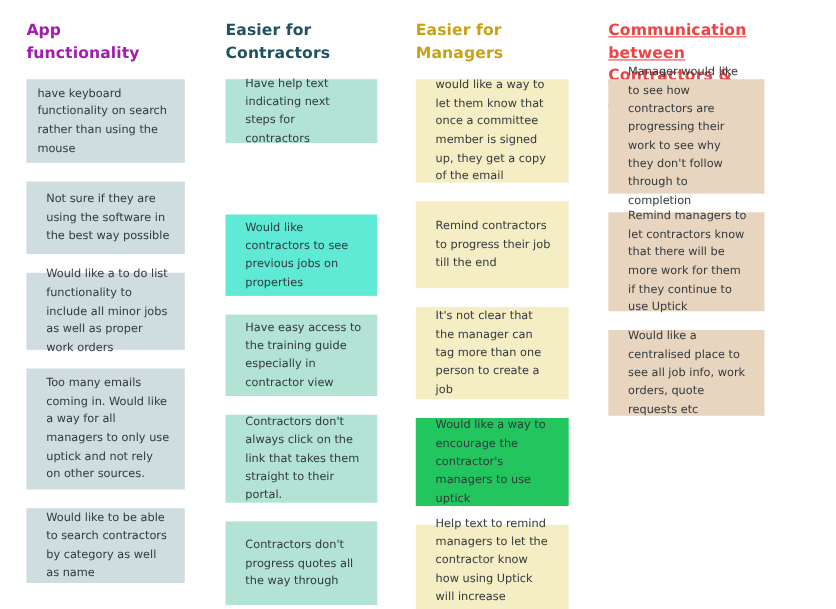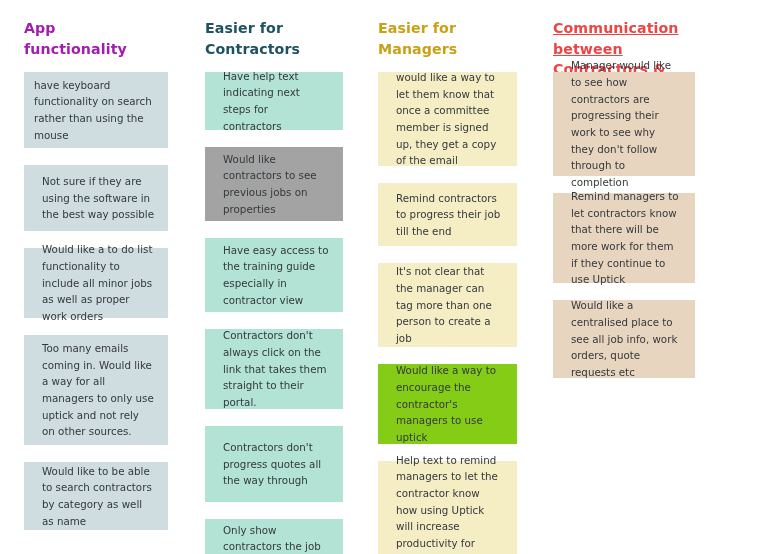--- a/index.html
+++ b/index.html
@@ -96,21 +96,21 @@
         </div>
       </div>
     </div>
     <div class="column col-1">
       <div class="col-header" style="color: rgb(31, 82, 97);">Easier for
 Contractors</div>
       <div class="cards">
         <div class="card" style="background: rgb(178, 227, 212); height: 58px;">
           <span class="card-text">Have help text indicating next steps for contractors</span>
         </div>
-        <div class="card" style="background: #a3a3a3; height: 74px;">
+        <div class="card" style="background: #5eead4; height: 74px; margin-top: 48px;">
           <span class="card-text">Would like contractors to see previous jobs on properties</span>
         </div>
         <div class="card" style="background: rgb(178, 227, 212); height: 74px;">
           <span class="card-text">Have easy access to the training guide especially in contractor view</span>
         </div>
         <div class="card" style="background: rgb(178, 227, 212); height: 80px;">
           <span class="card-text">Contractors don't always click on the link that takes them straight to their portal.</span>
         </div>
         <div class="card" style="background: rgb(178, 227, 212); height: 76px;">
           <span class="card-text">Contractors don't progress quotes all the way through</span>
@@ -120,27 +120,27 @@
         </div>
       </div>
     </div>
     <div class="column col-2">
       <div class="col-header" style="color: rgb(200, 161, 23);">Easier for
 Managers</div>
       <div class="cards">
         <div class="card" style="background: rgb(245, 237, 196); height: 94px;">
           <span class="card-text">would like a way to let them know that once a committee member is signed up, they get a copy of the email</span>
         </div>
-        <div class="card" style="background: rgb(245, 237, 196); height: 63px;">
+        <div class="card" style="background: rgb(245, 237, 196); height: 79px;">
           <span class="card-text">Remind contractors to progress their job till the end</span>
         </div>
         <div class="card" style="background: rgb(245, 237, 196); height: 84px;">
           <span class="card-text">It's not clear that the manager can tag more than one person to create a job</span>
         </div>
-        <div class="card" style="background: #84cc16; height: 80px;">
+        <div class="card" style="background: #22c55e; height: 80px;">
           <span class="card-text">Would like a way to encourage the contractor's managers to use uptick</span>
         </div>
         <div class="card" style="background: rgb(245, 237, 196); height: 98px;">
           <span class="card-text">Help text to remind managers to let the contractor know how using Uptick will increase productivity for everyone</span>
         </div>
       </div>
     </div>
     <div class="column col-3">
       <div class="col-header" style="color: #ef4444; text-decoration: underline;">Communication between
 Contractors &amp; Managers</div>

